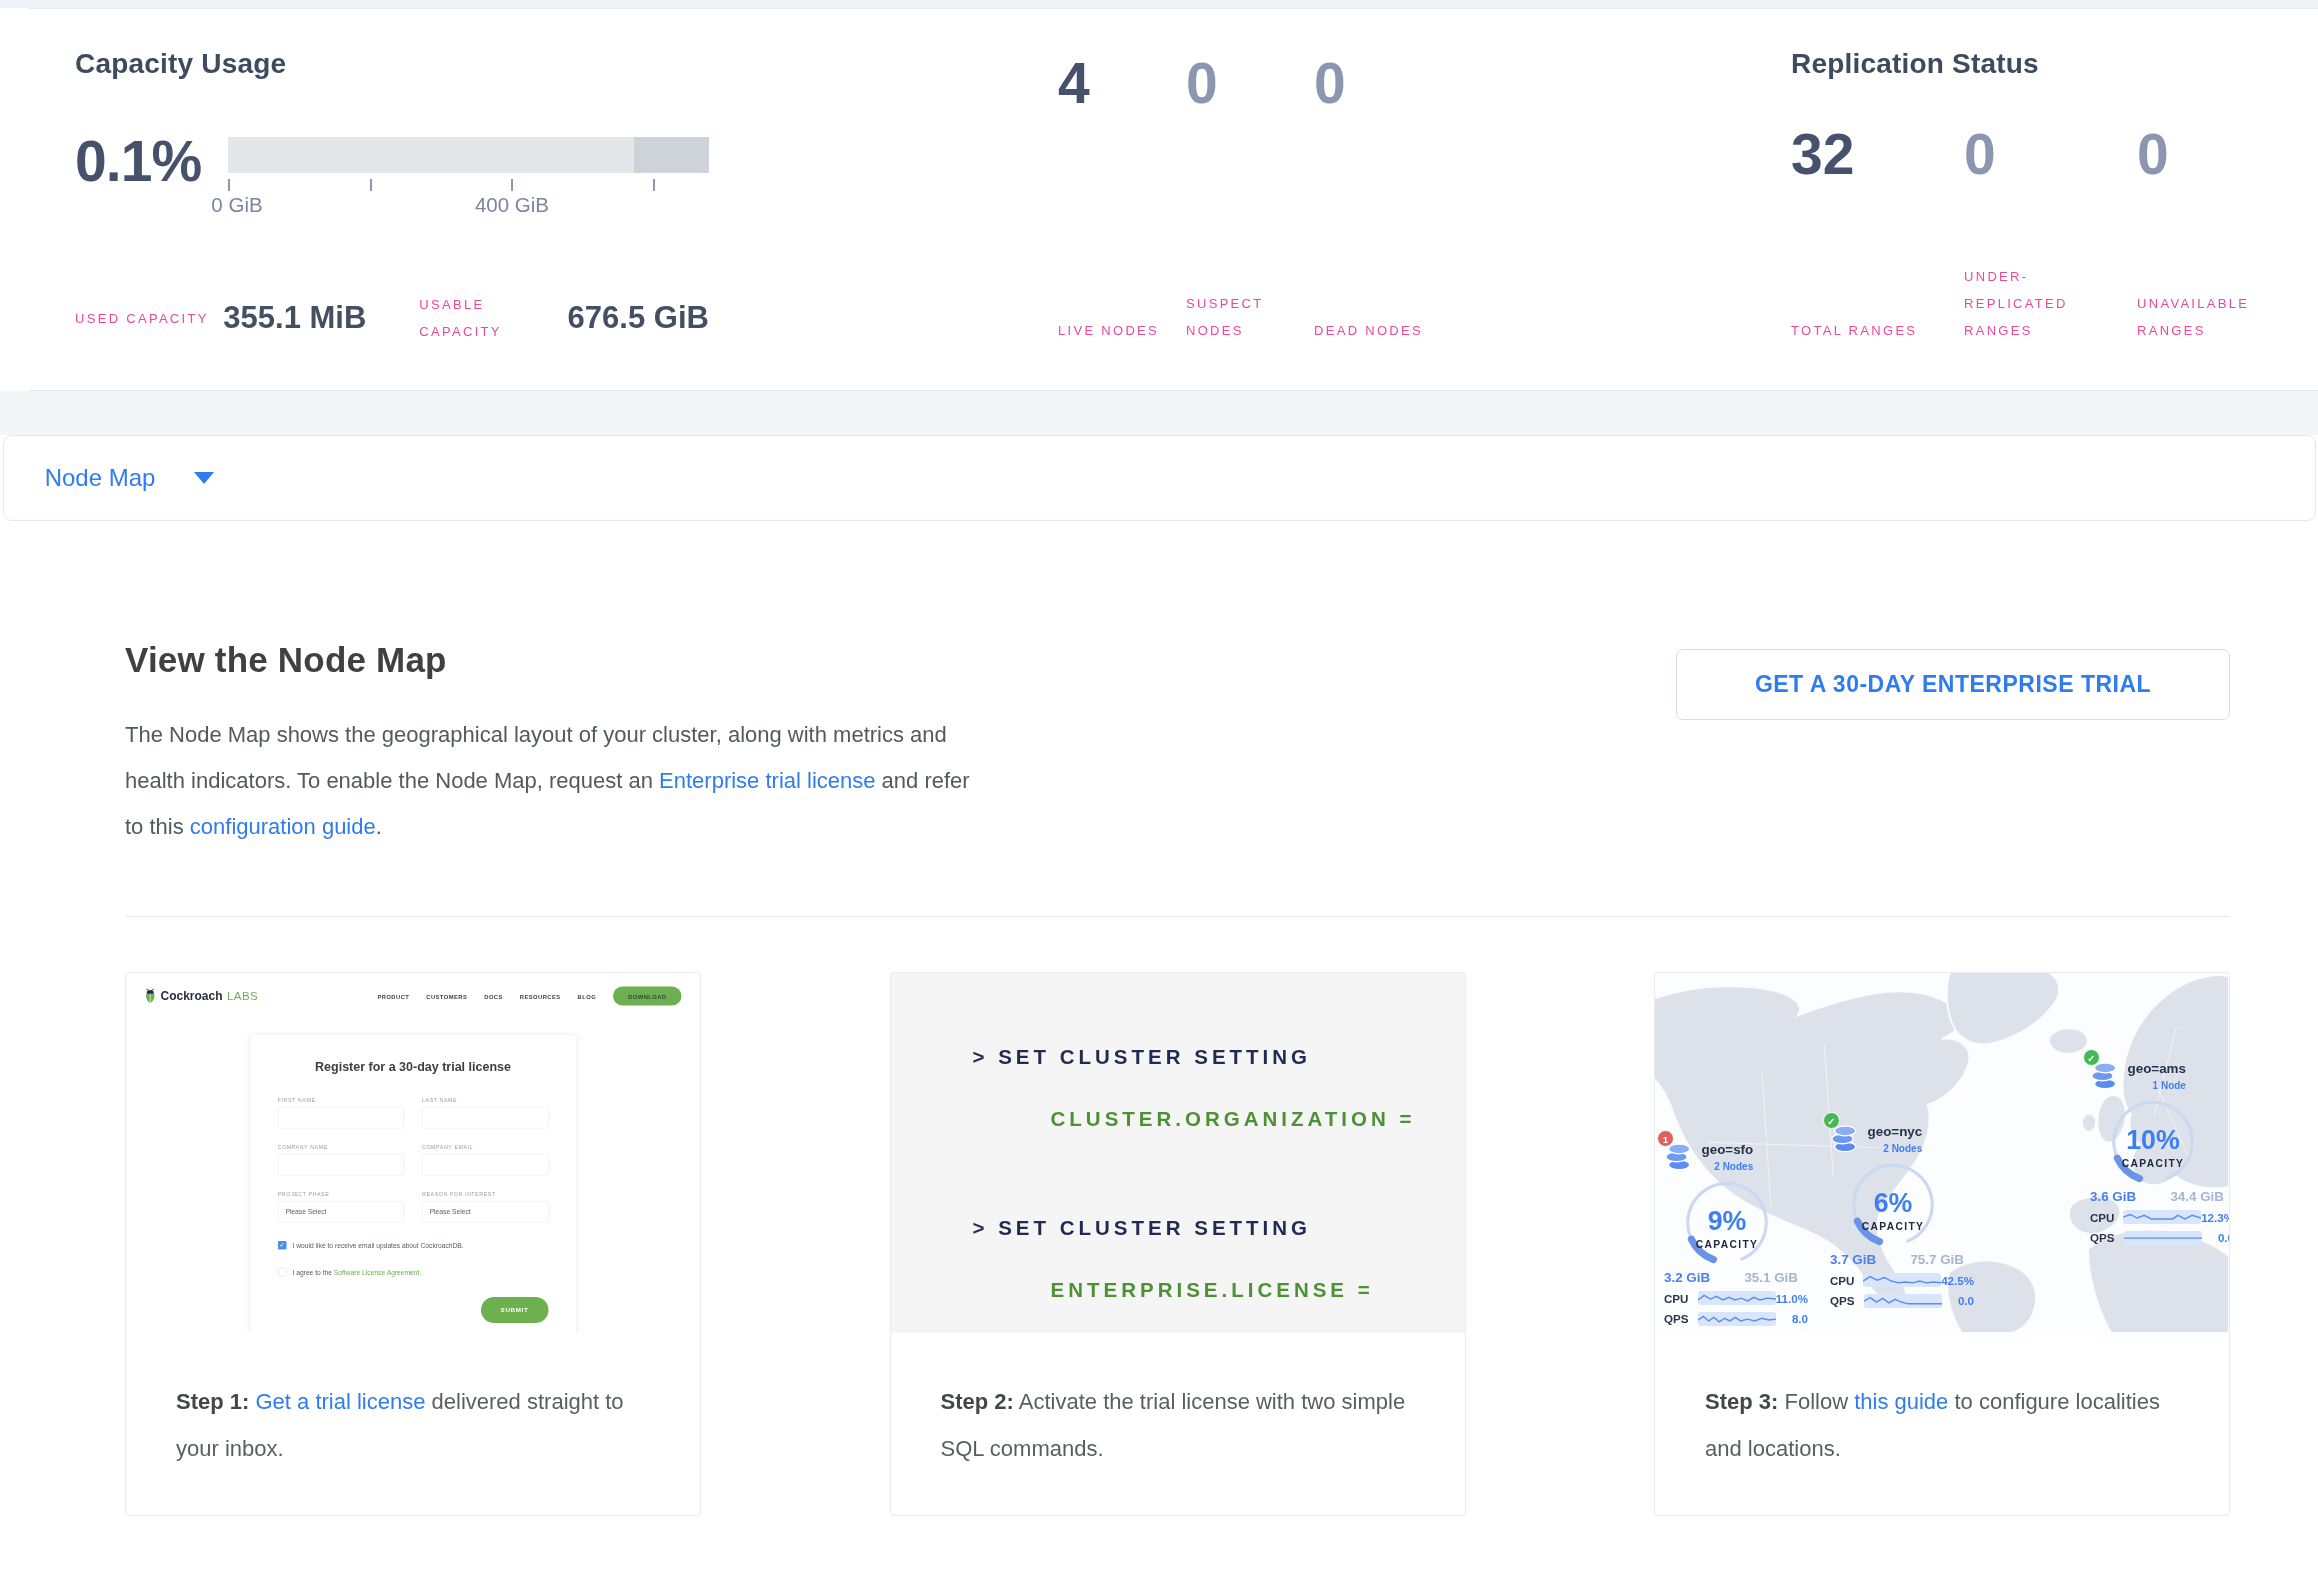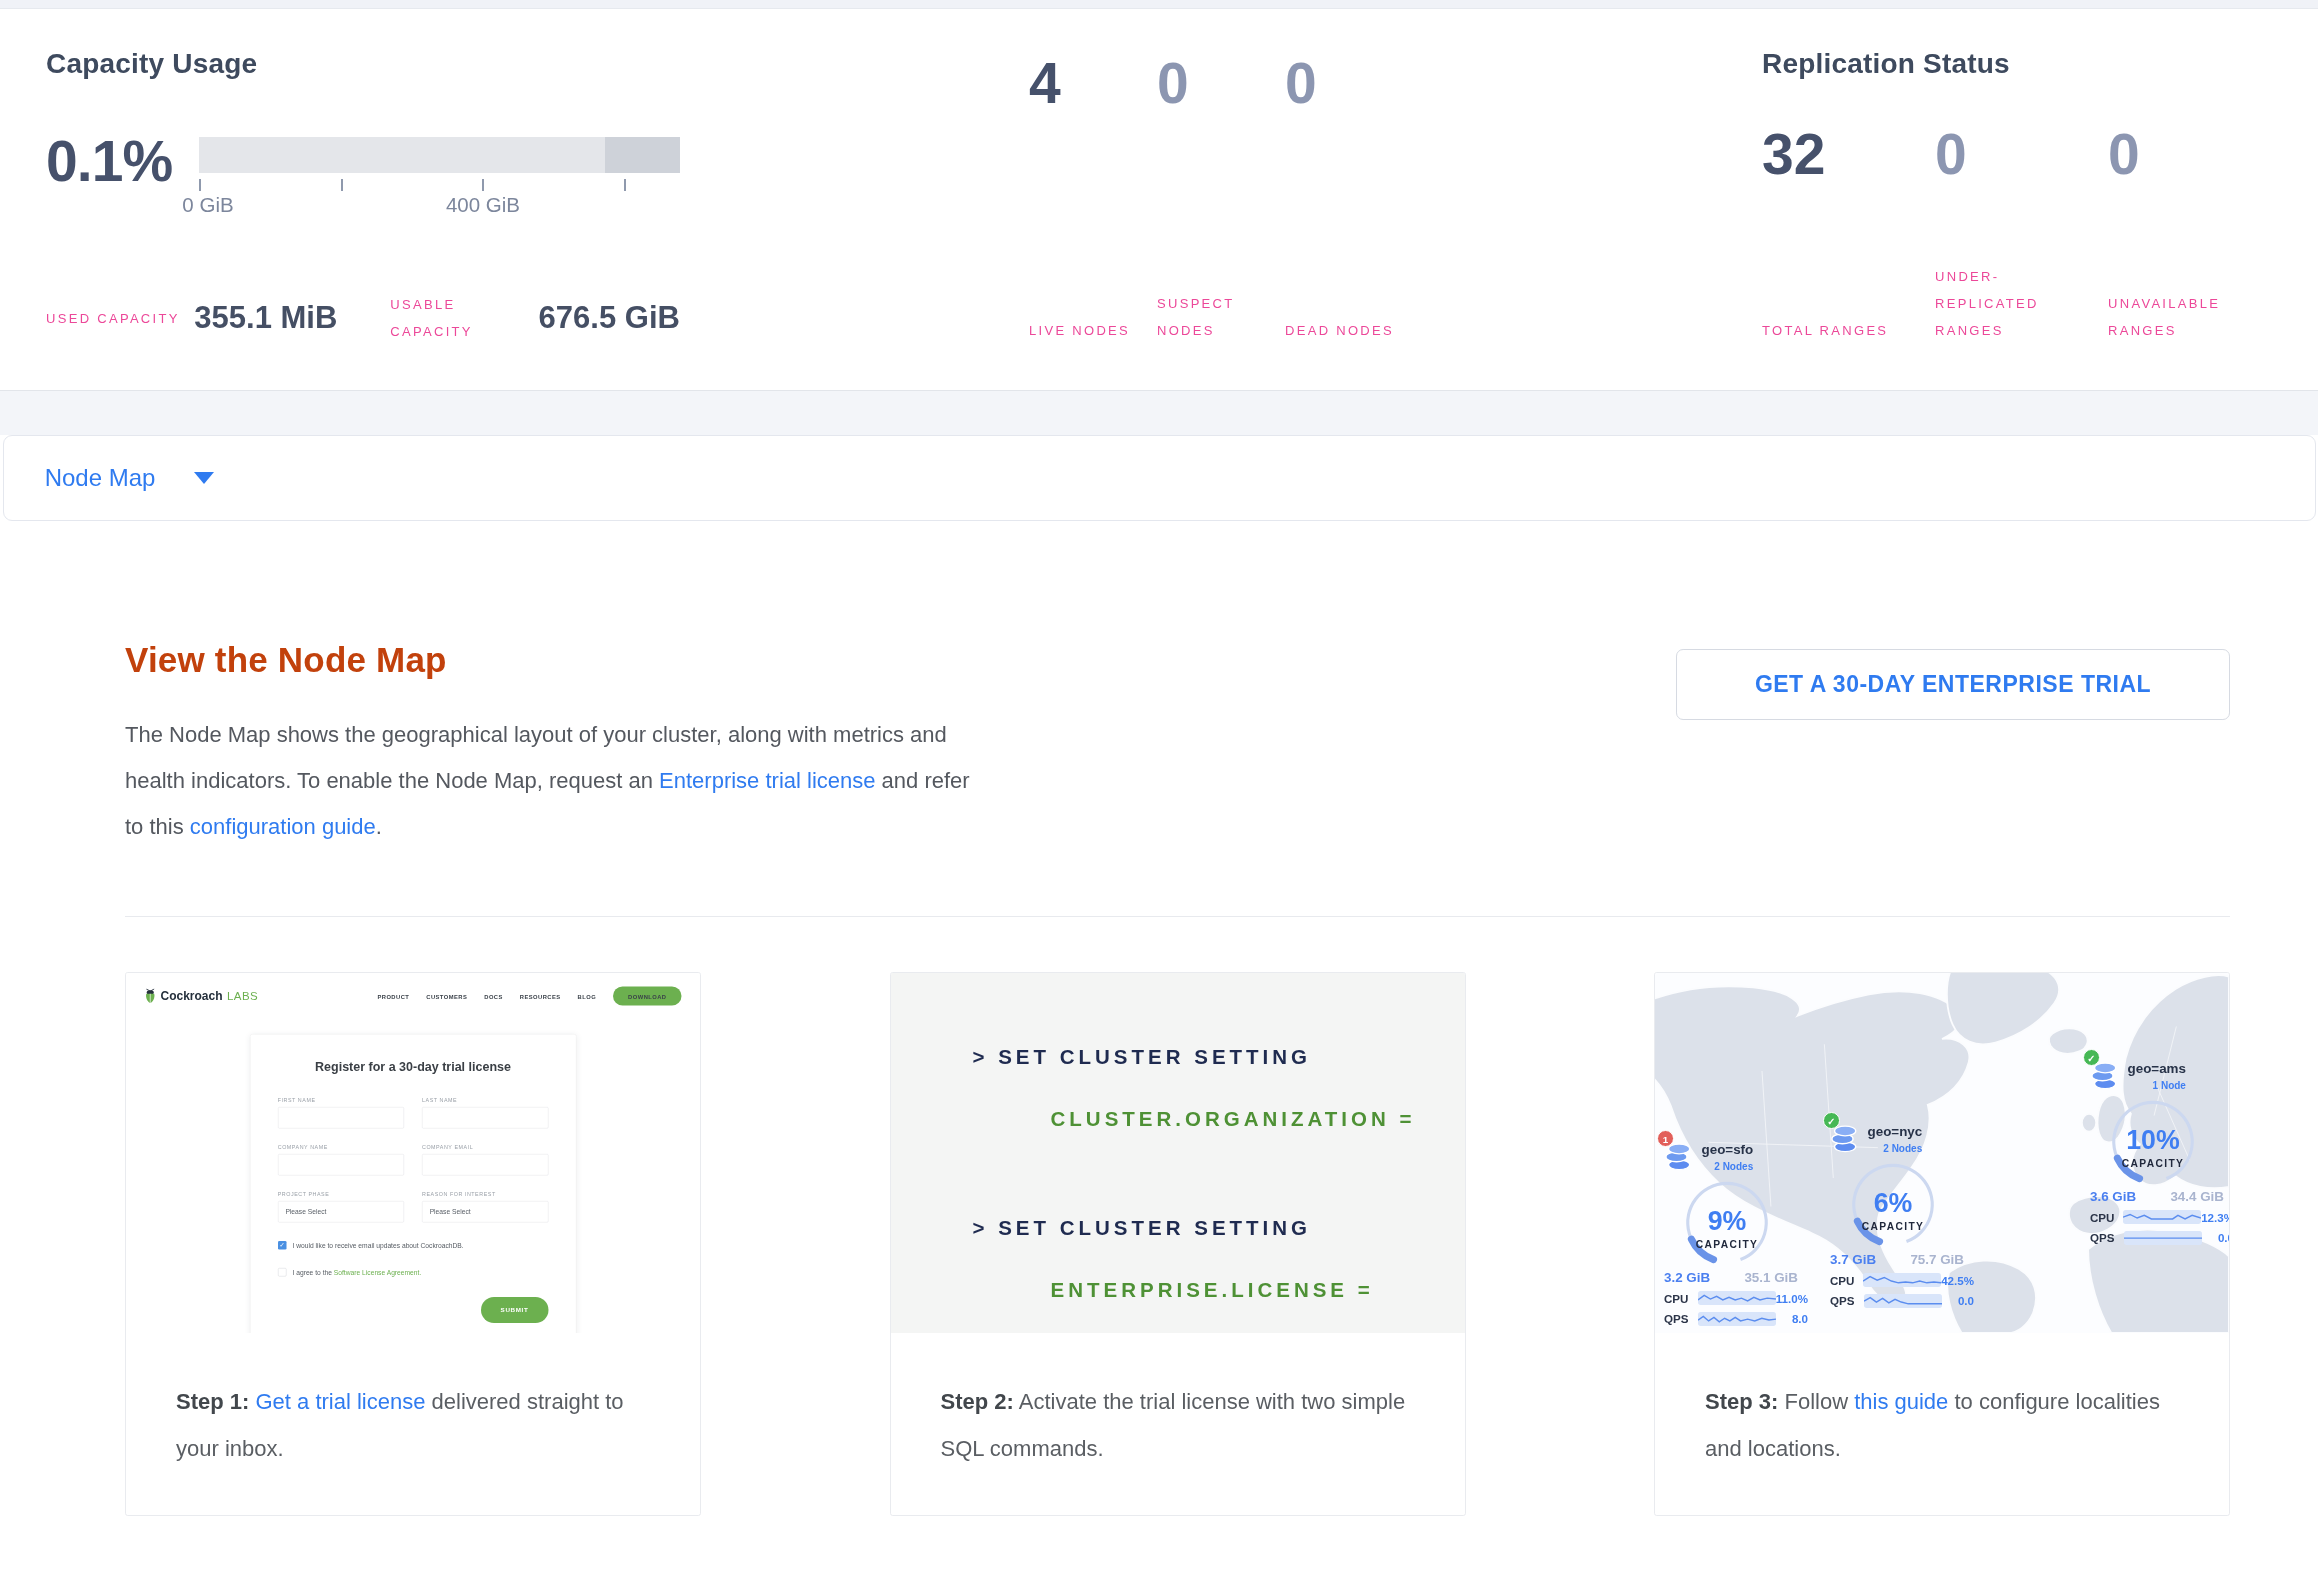--- a/index.html
+++ b/index.html
@@ -1,20 +1,20 @@
 <!DOCTYPE html>
 <html style="font-size:14.3px"><head>
 <meta charset="utf-8">
 <style>
   * { margin:0; padding:0; box-sizing:border-box; }
   html,body { width:2319px; height:1585px; background:#ffffff; font-family:"Liberation Sans", sans-serif; overflow:hidden; }
 
   
   .top-strip { height:8px; background:#f0f2f7; }
-  .stats-panel { height:383px; background:#fff; border-top:0.9px solid #e6e9ee; border-bottom:0.9px solid #e2e5ea; display:flex; padding-left:46px; }
+  .stats-panel { height:383px; background:#fff; border-top:0.9px solid #e6e9ee; border-bottom:0.9px solid #e2e5ea; display:flex; padding-left:46px;margin-left:29px; }
   .stat-section { display:flex; flex-direction:column; height:100%; }
   .sec-capacity { width:983px; }
   .sec-nodes { width:733px; }
   .sec-replication { flex:1; }
   .sec-title { margin-top:39px; font-size:28px; font-weight:700; color:#3e4a5e; letter-spacing:0.2px; }
 
   
   .cap-row { display:flex; margin-top:55px; align-items:flex-start; }
   .cap-percent { width:153px; font-size:57px; font-weight:700; color:#46516b; line-height:52px; letter-spacing:-0.9px; }
   .cap-bar-wrap { margin-top:1.8px; }
@@ -42,21 +42,21 @@
 
   
   .gray-gap { height:44px; background:#f3f5f9; }
   .nodemap-bar { margin:0 2.7px; height:86px; background:#fff; border:0.9px solid #e4e7ee; border-radius:9px; display:flex; align-items:center; padding-left:41px; }
   .nodemap-link { font-size:24px; color:#2f7bf0; cursor:pointer; }
   .chevron-down { width:0; height:0; border-left:10.7px solid transparent; border-right:10.7px solid transparent; border-top:12.5px solid #2f7bf0; margin-left:39px; cursor:pointer; }
 
   
   .content { padding:0 89px 0 125px; }
   .view-header { display:flex; justify-content:space-between; align-items:flex-start; margin-top:119px; }
-  .view-title { font-size:35px; font-weight:600; color:#c2410c; letter-spacing:0.2px; }
+  .view-title { font-size:35px; font-weight:600; color:#404040; letter-spacing:0.2px; }
   .view-desc { margin-top:32px; width:865px; font-size:22px; color:#54585f; line-height:46px; }
   .view-desc a, .link { color:#2f7bf0; text-decoration:none; cursor:pointer; }
   .trial-button { margin-top:9px; width:554px; height:71px; background:#fff; border:1.8px solid #d6dae2; border-radius:7.1px; color:#2f7bf0; font-size:23px; font-weight:600; letter-spacing:0.5px; display:flex; align-items:center; justify-content:center; cursor:pointer; white-space:nowrap; }
   .divider { margin-top:66px; border-top:0.9px solid #e8eaee; }
 
   
   .cards { display:flex; justify-content:space-between; margin-top:55px; }
   .card { width:576px; height:544px; background:#fff; border:0.9px solid #e9ebef; border-radius:2.7px; display:flex; flex-direction:column; overflow:hidden; }
   .card-media { height:360px; position:relative; overflow:hidden; flex:none; }
   .card-caption { padding:45px 39px 0 50px; font-size:22px; color:#5a5e63; line-height:47px; }

